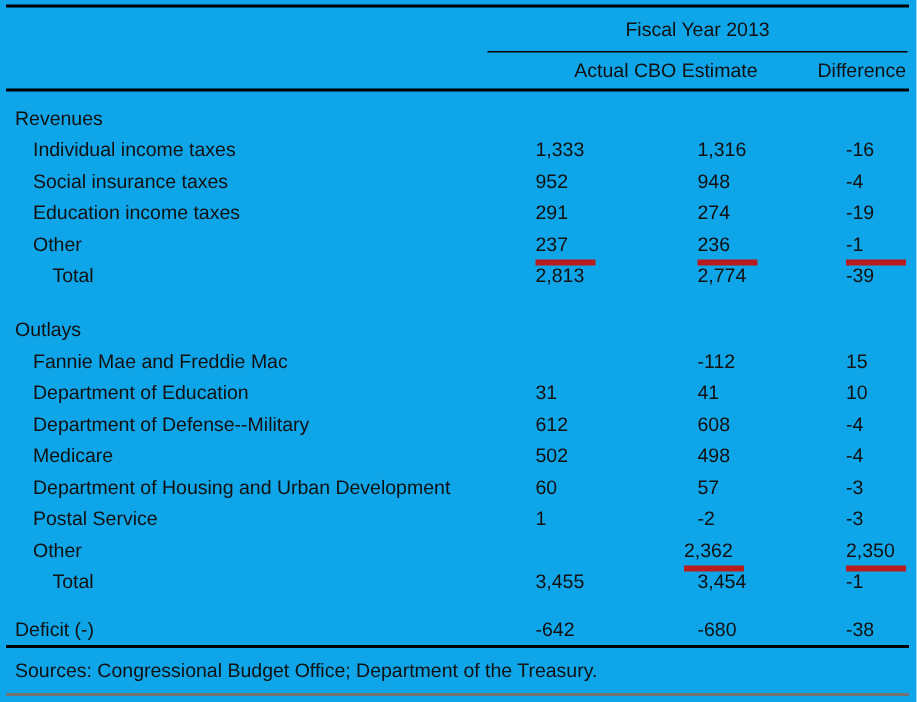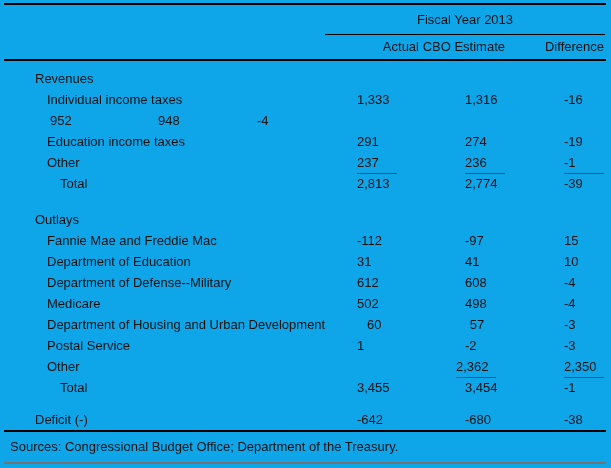--- a/index.html
+++ b/index.html
@@ -21,27 +21,27 @@
     margin-left:321px; width:280px; height:29px; line-height:29px;
     text-align:center; white-space:nowrap;
   }
   .spanner-rule {
     margin-left:321px; width:280px; height:0;
     border-top:1px solid #000;
   }
   
   .row { display:flex; height:21px; line-height:21px; }
   .cell { white-space:nowrap; overflow:visible; }
-  .label { flex:1;margin-left:25px; }
+  .label { flex:1; }
   .num { text-align:right; }
   .c1 { width:86px; }
   .c2 { width:108px; }
   .c3 { width:99px; }
   .val { display:inline-block; min-width:40px; text-align:left; }
-  .uline .val { border-bottom:1px solid #b91c1c; }
+  .uline .val { border-bottom:4px solid #b91c1c; }
   .ind0 { padding-left:6px; }
   .ind1 { padding-left:18px; }
   .ind2 { padding-left:31px; }
   
   .header-row {
     height:24px; line-height:24px;
     border-bottom:2px solid #000;
     padding-right:2px;
   }
   .body { padding-top:7px; padding-right:2px; }
@@ -80,20 +80,21 @@
       </div>
 
       <div class="row">
         <div class="cell label ind1">Individual income taxes</div>
         <div class="cell num c1"><span class="val">1,333</span></div>
         <div class="cell num c2"><span class="val">1,316</span></div>
         <div class="cell num c3"><span class="val">-16</span></div>
       </div>
 
       <div class="row">
+        <div class="cell label ind1">Social insurance taxes</div>
         <div class="cell num c1"><span class="val">952</span></div>
         <div class="cell num c2"><span class="val">948</span></div>
         <div class="cell num c3"><span class="val">-4</span></div>
       </div>
 
       <div class="row">
         <div class="cell label ind1">Education income taxes</div>
         <div class="cell num c1"><span class="val">291</span></div>
         <div class="cell num c2"><span class="val">274</span></div>
         <div class="cell num c3"><span class="val">-19</span></div>
@@ -118,21 +119,20 @@
       <div class="row">
         <div class="cell label ind0">Outlays</div>
         <div class="cell num c1"></div>
         <div class="cell num c2"></div>
         <div class="cell num c3"></div>
       </div>
 
       <div class="row">
         <div class="cell label ind1">Fannie Mae and Freddie Mac</div>
         <div class="cell num c1"><span class="val">-112</span></div>
-        <div class="cell num c2"><span class="val">-97</span></div>
         <div class="cell num c3"><span class="val">15</span></div>
       </div>
 
       <div class="row">
         <div class="cell label ind1">Department of Education</div>
         <div class="cell num c1"><span class="val">31</span></div>
         <div class="cell num c2"><span class="val">41</span></div>
         <div class="cell num c3"><span class="val">10</span></div>
       </div>
 

